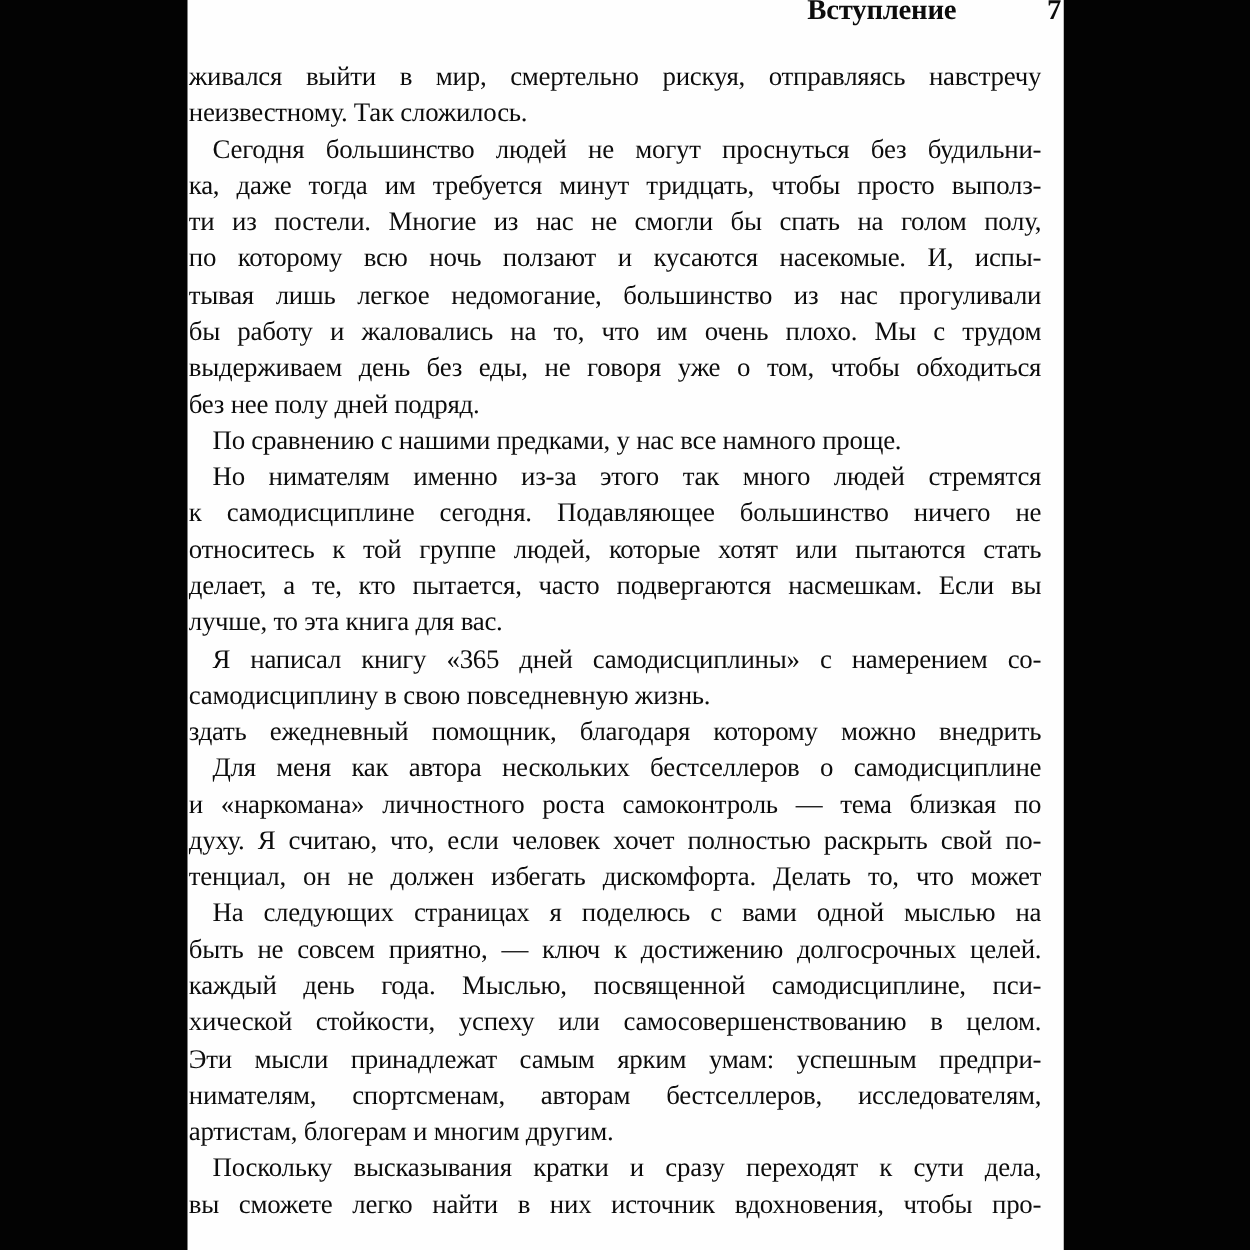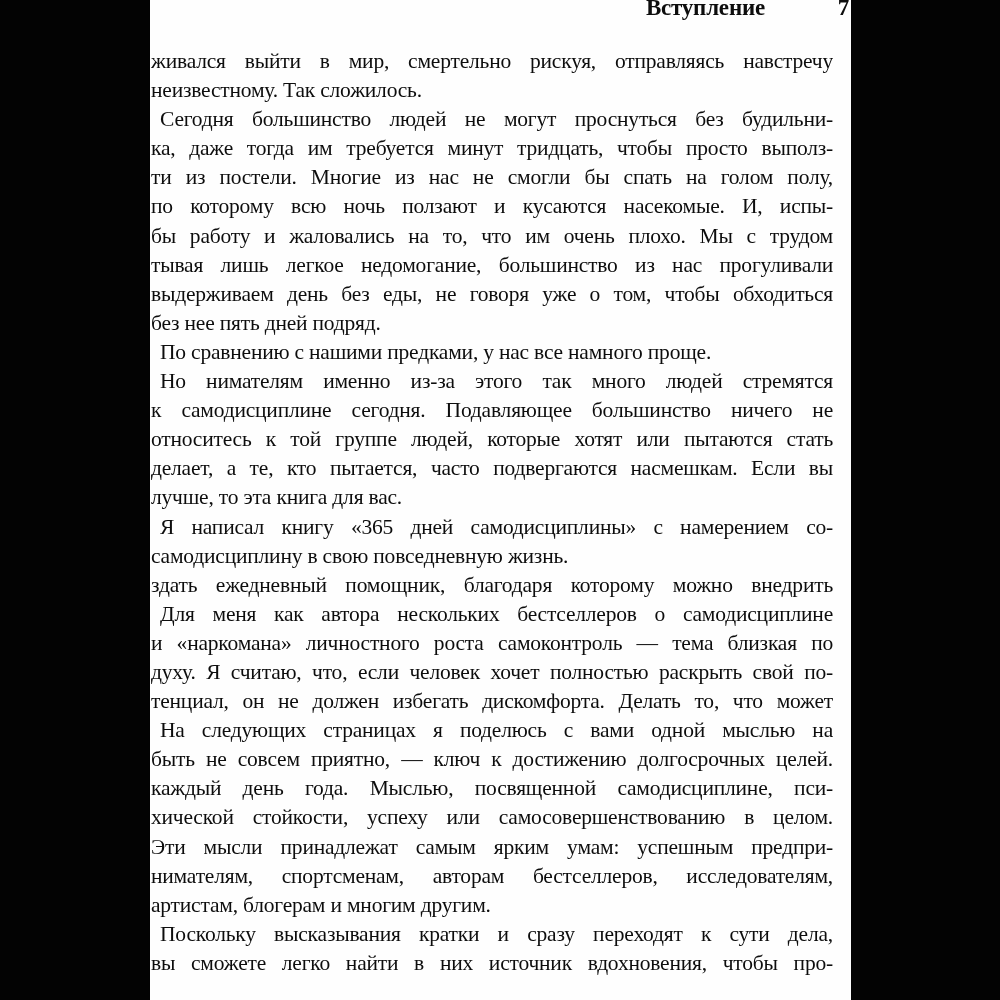--- a/index.html
+++ b/index.html
@@ -62,21 +62,21 @@
     letter-spacing: -0.2px;
     text-align: justify;
     text-align-last: left;
     white-space: normal;
     overflow: hidden;
   }
   .body-line.justified {
     text-align-last: justify;
   }
   .body-line.indented {
-    padding-left: 9px;
+    padding-left: 19px;
   }
 </style>
 </head>
 <body>
 
 <div class="stage">
   <div class="book-page">
 
     <div class="running-header">
       <span class="running-title">Вступление</span>
@@ -84,24 +84,24 @@
     </div>
 
     <div class="body-text">
 
     <div class="body-line justified">живался выйти в мир, смертельно рискуя, отправляясь навстречу</div>
         <div class="body-line">неизвестному. Так сложилось.</div>
         <div class="body-line justified indented">Сегодня большинство людей не могут проснуться без будильни-</div>
         <div class="body-line justified">ка, даже тогда им требуется минут тридцать, чтобы просто выполз-</div>
         <div class="body-line justified">ти из постели. Многие из нас не смогли бы спать на голом полу,</div>
         <div class="body-line justified">по которому всю ночь ползают и кусаются насекомые. И, испы-</div>
+        <div class="body-line justified">тывая лишь легкое недомогание, большинство из нас прогуливали</div>
         <div class="body-line justified">бы работу и жаловались на то, что им очень плохо. Мы с трудом</div>
-        <div class="body-line justified">тывая лишь легкое недомогание, большинство из нас прогуливали</div>
         <div class="body-line justified">выдерживаем день без еды, не говоря уже о том, чтобы обходиться</div>
-        <div class="body-line">без нее пять дней подряд.</div>
+        <div class="body-line">без нее полу дней подряд.</div>
         <div class="body-line indented">По сравнению с нашими предками, у нас все намного проще.</div>
         <div class="body-line justified indented">Но нимателям именно из-за этого так много людей стремятся</div>
         <div class="body-line justified">к самодисциплине сегодня. Подавляющее большинство ничего не</div>
         <div class="body-line justified">относитесь к той группе людей, которые хотят или пытаются стать</div>
         <div class="body-line justified">делает, а те, кто пытается, часто подвергаются насмешкам. Если вы</div>
         <div class="body-line">лучше, то эта книга для вас.</div>
         <div class="body-line justified indented">Я написал книгу «365 дней самодисциплины» с намерением со-</div>
         <div class="body-line">самодисциплину в свою повседневную жизнь.</div>
         <div class="body-line justified">здать ежедневный помощник, благодаря которому можно внедрить</div>
         <div class="body-line justified indented">Для меня как автора нескольких бестселлеров о самодисциплине</div>

